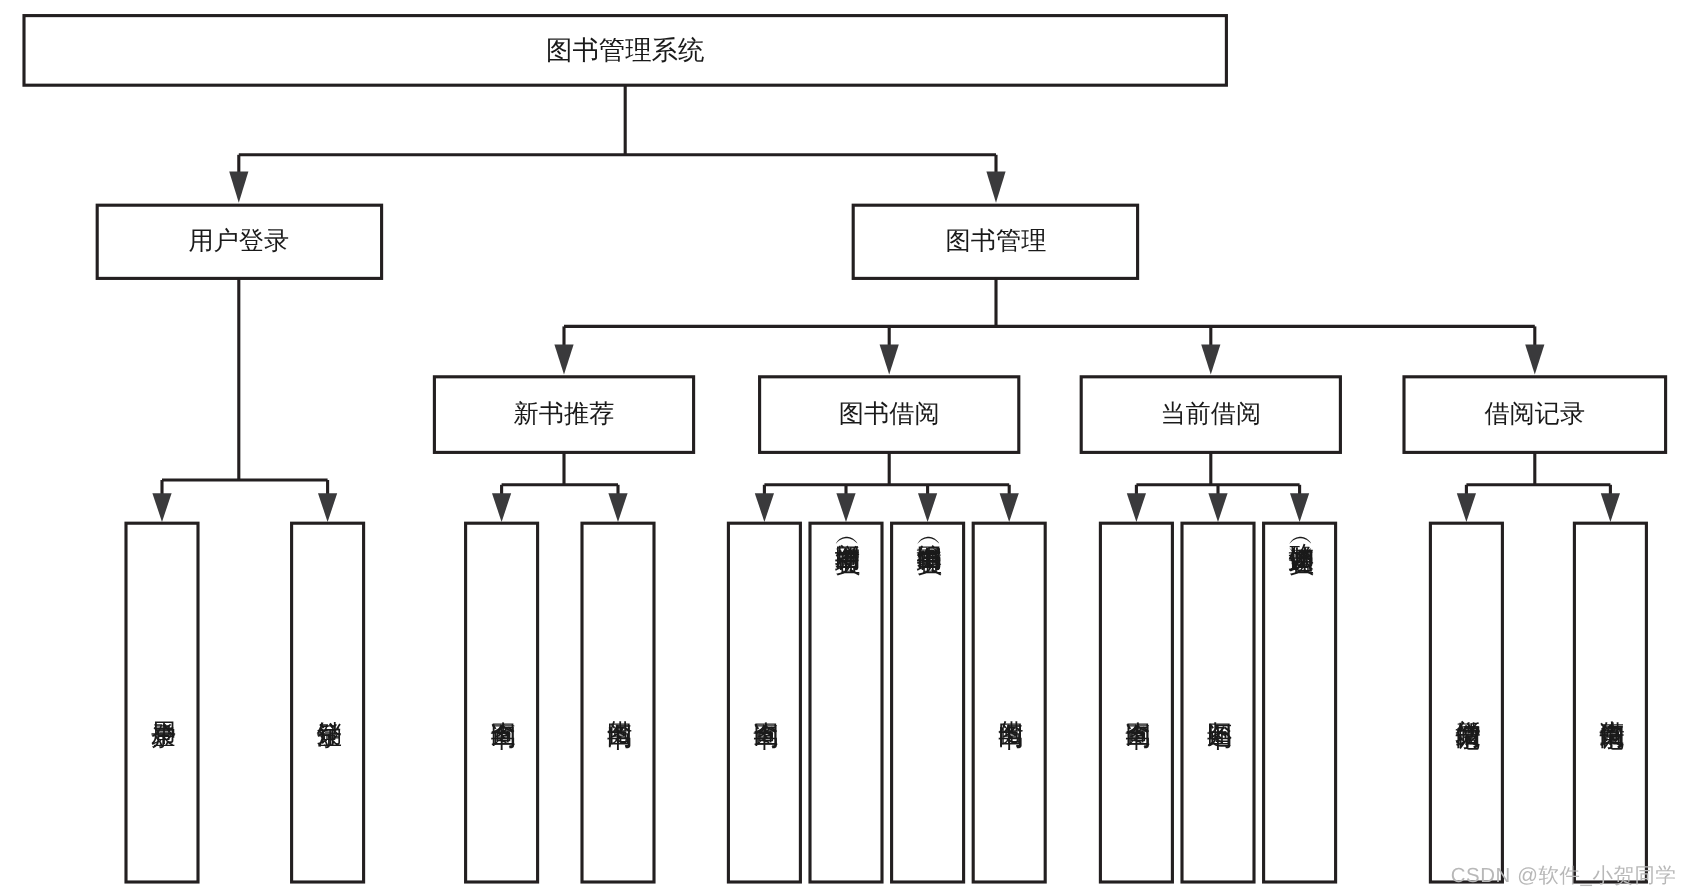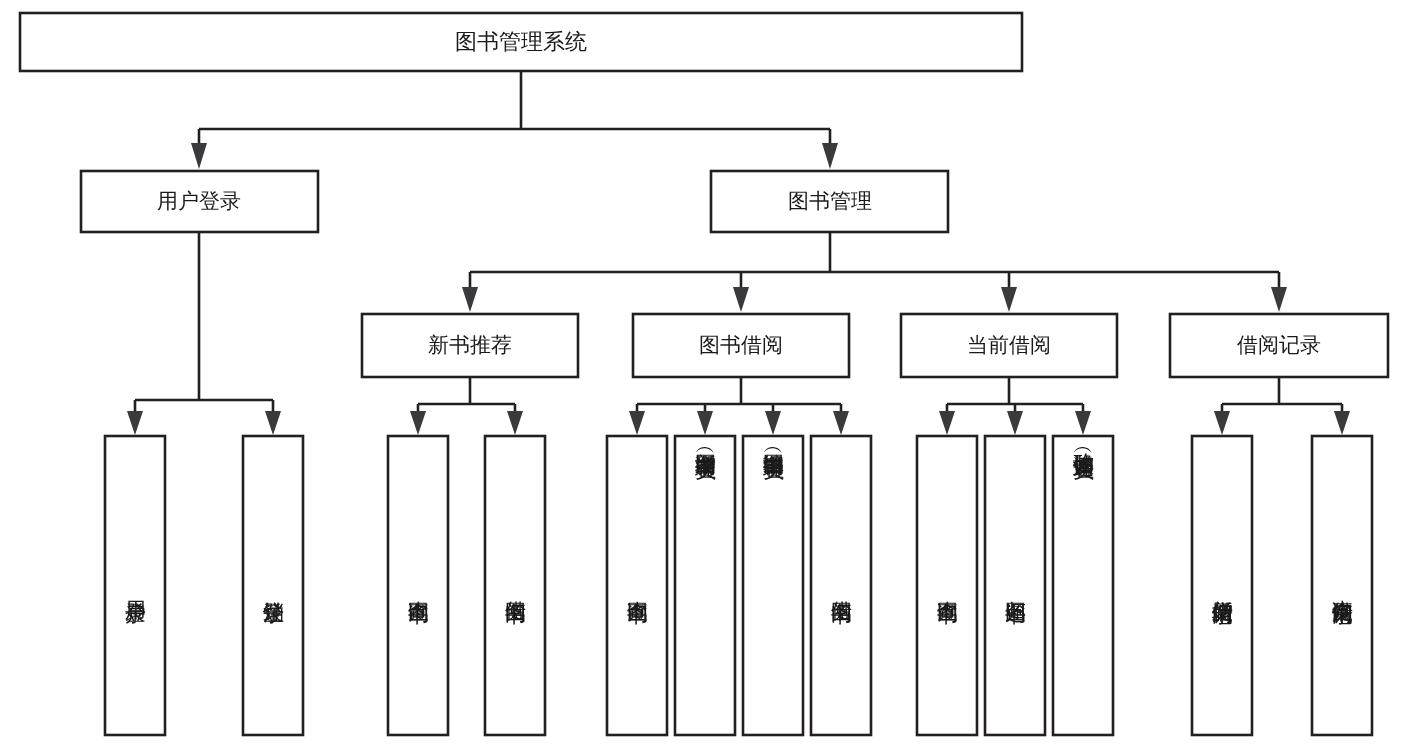--- a/index.html
+++ b/index.html
@@ -252,14 +252,15 @@
   <div class="leaf-label-wrap" style="left:1053px; top:436px; width:60px; height:299px; align-items:flex-start;">
     <span class="leaf-label">确认归还（管理员）</span>
   </div>
   <div class="leaf-label-wrap" style="left:1192px; top:436px; width:60px; height:299px;">
     <span class="leaf-label">新增借阅记录</span>
   </div>
   <div class="leaf-label-wrap" style="left:1312px; top:436px; width:60px; height:299px;">
     <span class="leaf-label">查询借阅记录</span>
   </div>
 
+  <div class="watermark">CSDN @软件_小贺同学</div>
 
 </div>
 
 </body></html>

